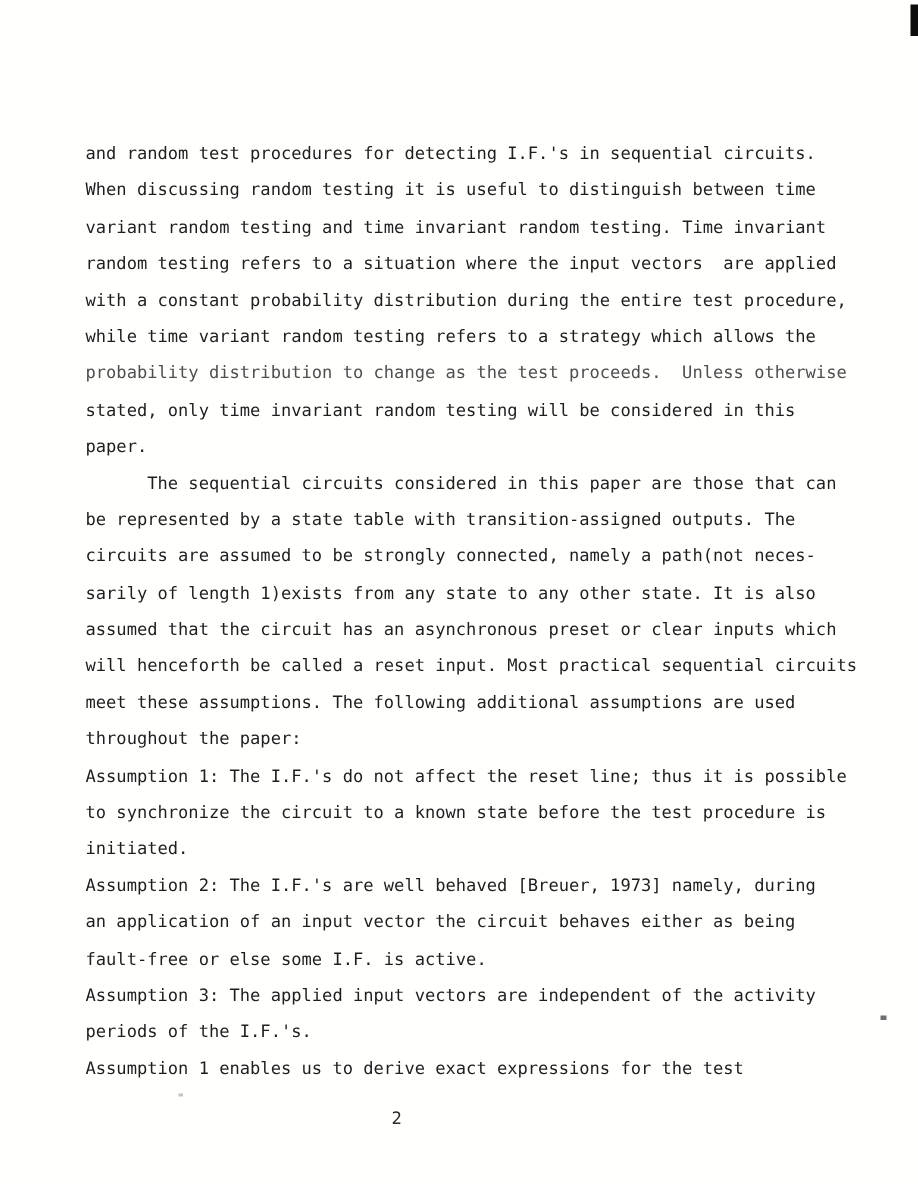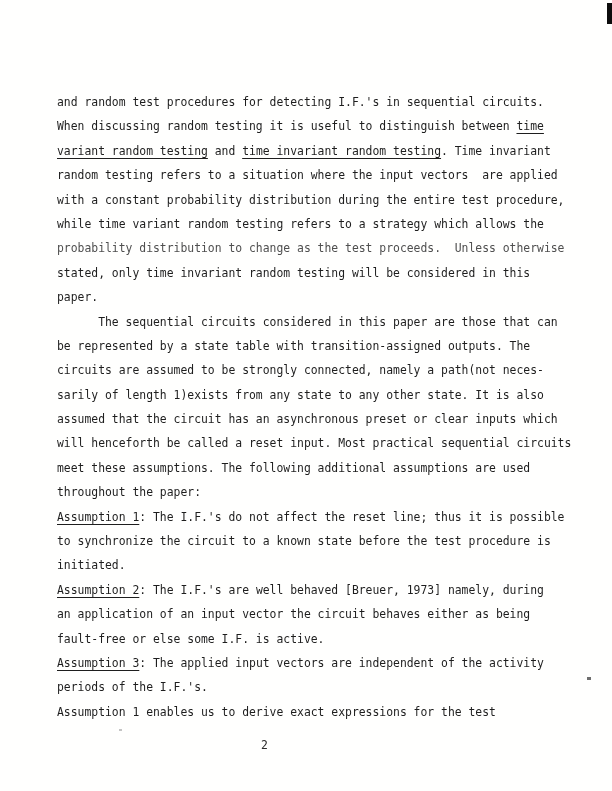--- a/index.html
+++ b/index.html
@@ -25,21 +25,20 @@
     color: #1e1e1e;
     white-space: pre;
   }
   .line {
     height: 24.4px;
   }
   .line.faint {
     color: #4f4f4f;
   }
   .u {
-    text-decoration: underline;
     text-underline-offset: 2.5px;
     text-decoration-thickness: 1px;
   }
   .page-number {
     position: absolute;
     left: 261px;
     top: 738px;
     font-size: 11.4px;
     line-height: 14px;
     color: #2a2a2a;

